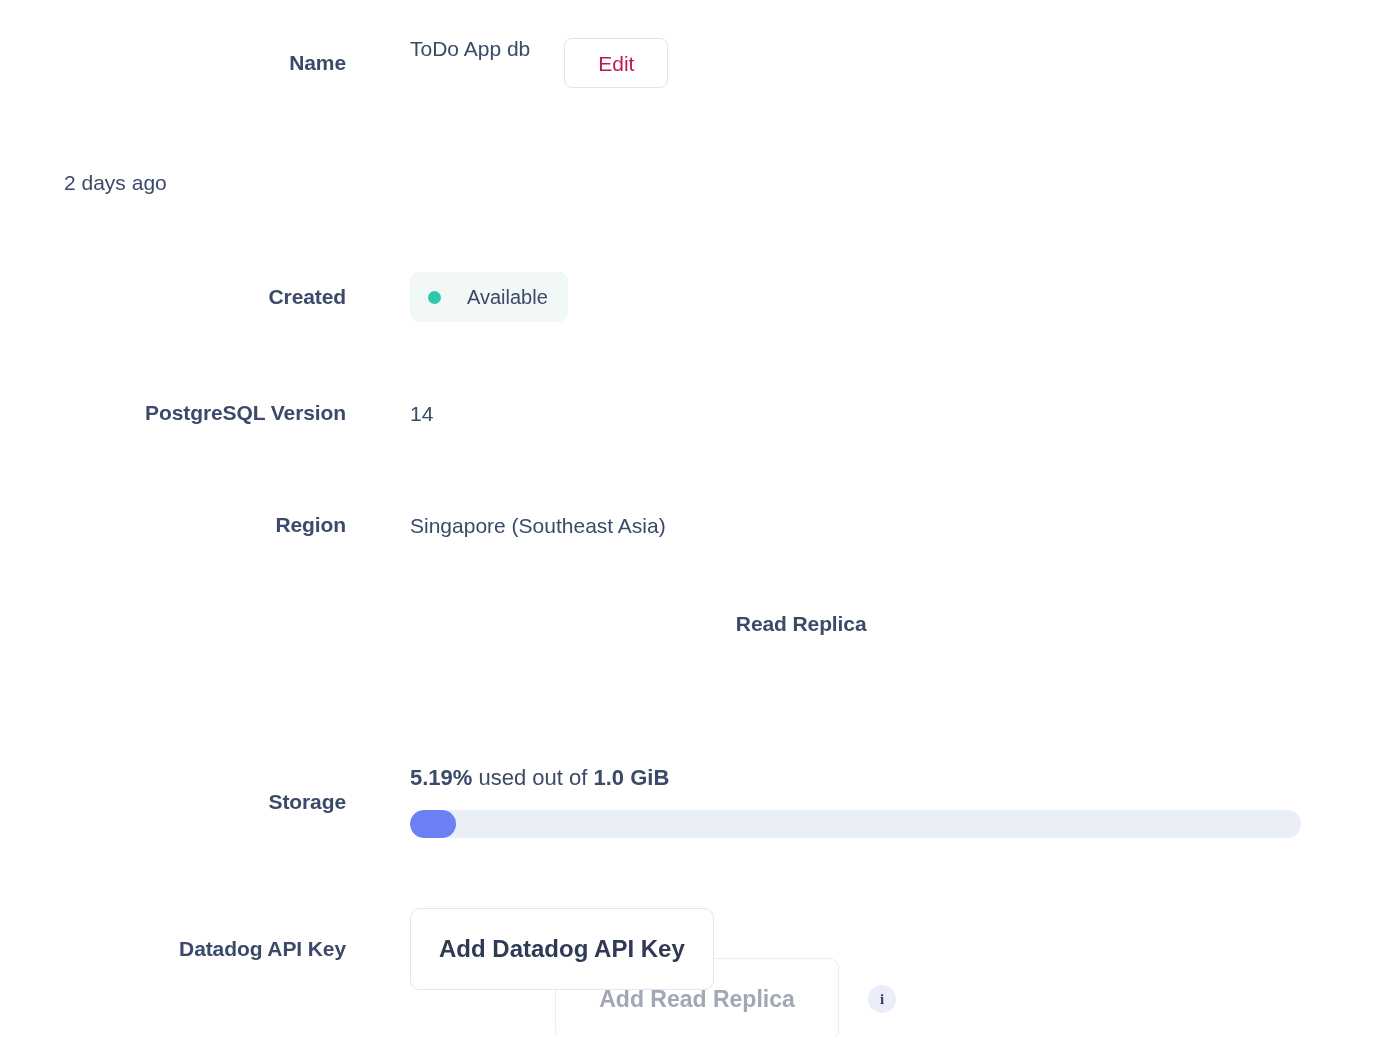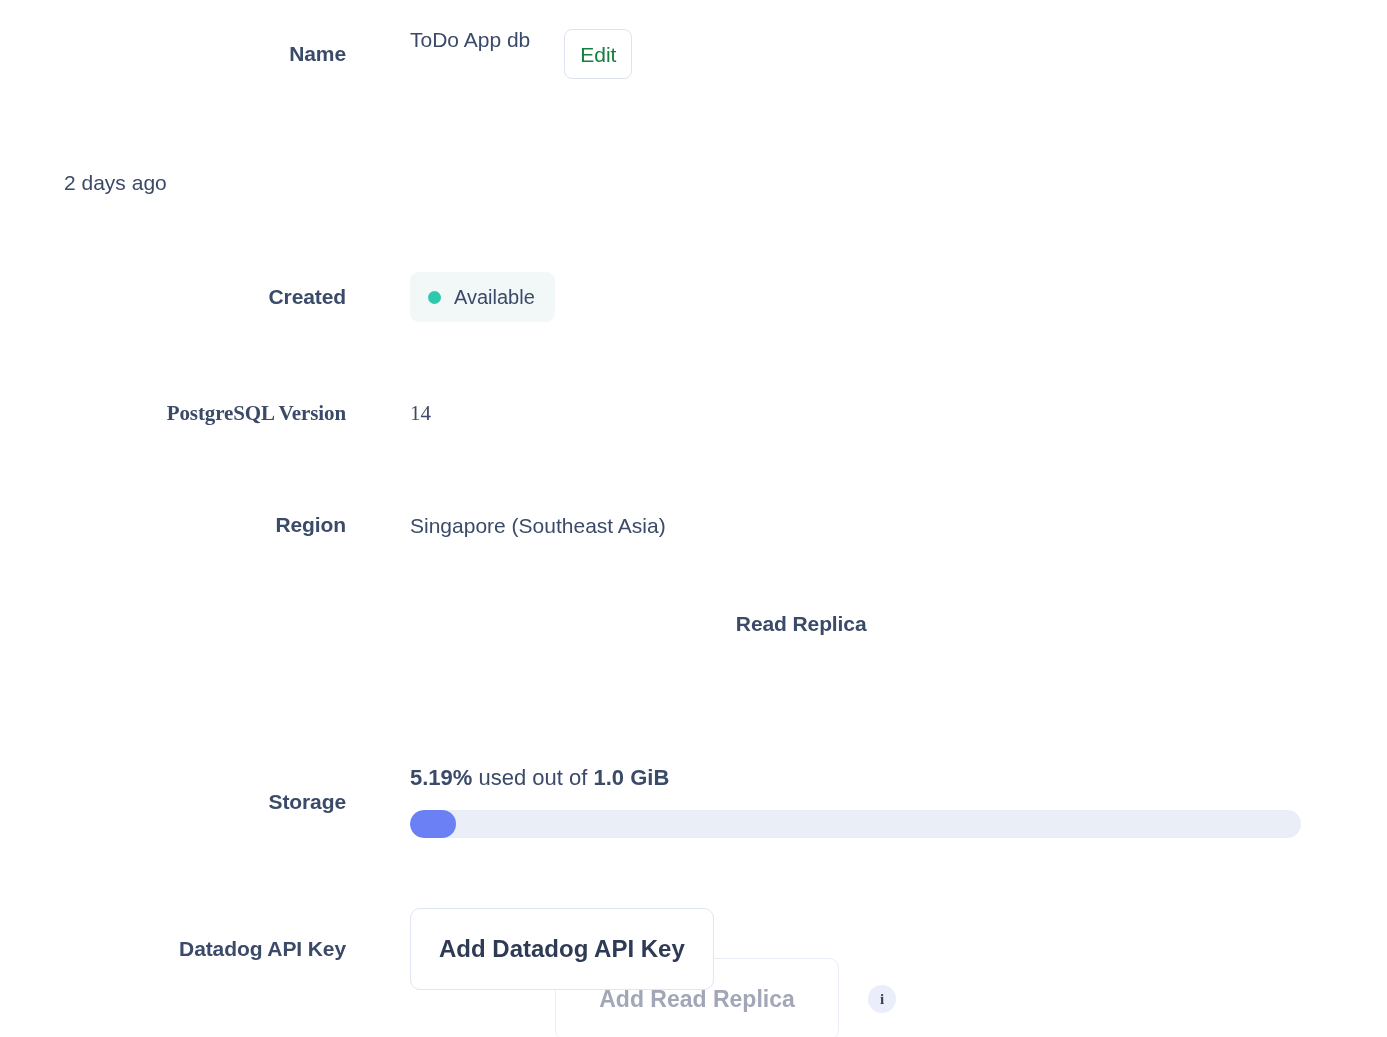--- a/index.html
+++ b/index.html
@@ -41,59 +41,59 @@
   .row-value {
     margin-left: 64px;
     display: flex;
     font-size: 21px;
     font-weight: normal;
     color: #3a4a68;
     white-space: nowrap;
   }
 
   
-  .row-name      { top: 30px;  height: 48px; }
+  .row-name      { top: 39px;  height: 48px; }
   .row-created   { top: 158px; height: 48px; }
   .row-status    { top: 272px; height: 50px; }
-  .row-version   { top: 389px; height: 48px; font-family: Liberation Serif, serif; }
+  .row-version   { top: 389px; height: 48px; }
   .row-region    { top: 501px; height: 48px; }
   .row-replica   { top: 612px; height: 82px; flex-direction: column; }
   .row-storage   { top: 760px; height: 84px; }
   .row-datadog   { top: 908px; height: 82px; }
 
   .value-text { line-height: 1; }
 
   
   .edit-button {
     margin-left: 34px;
     height: 50px;
-    padding: 0 15px;
+    padding: 0 33px;
     border: 1.5px solid #dde3f1;
     border-radius: 8px;
     background: #ffffff;
     font-family: "Liberation Sans", sans-serif;
     font-size: 21px;
     font-weight: normal;
-    color: #15803d;
+    color: #be185d;
     cursor: pointer;
     display: flex;
     align-items: center;
     justify-content: center;
     line-height: 1;
   }
 
   
   .status-badge {
     height: 50px;
     padding: 0 20px 0 18px;
     background: #f2f7f7;
     border-radius: 9px;
     display: flex;
     align-items: center;
-    gap: 13px;
+    gap: 26px;
   }
   .status-dot {
     width: 13px;
     height: 13px;
     border-radius: 50%;
     background: #2ec9ac;
     flex: 0 0 13px;
   }
   .status-label {
     font-size: 20px;

